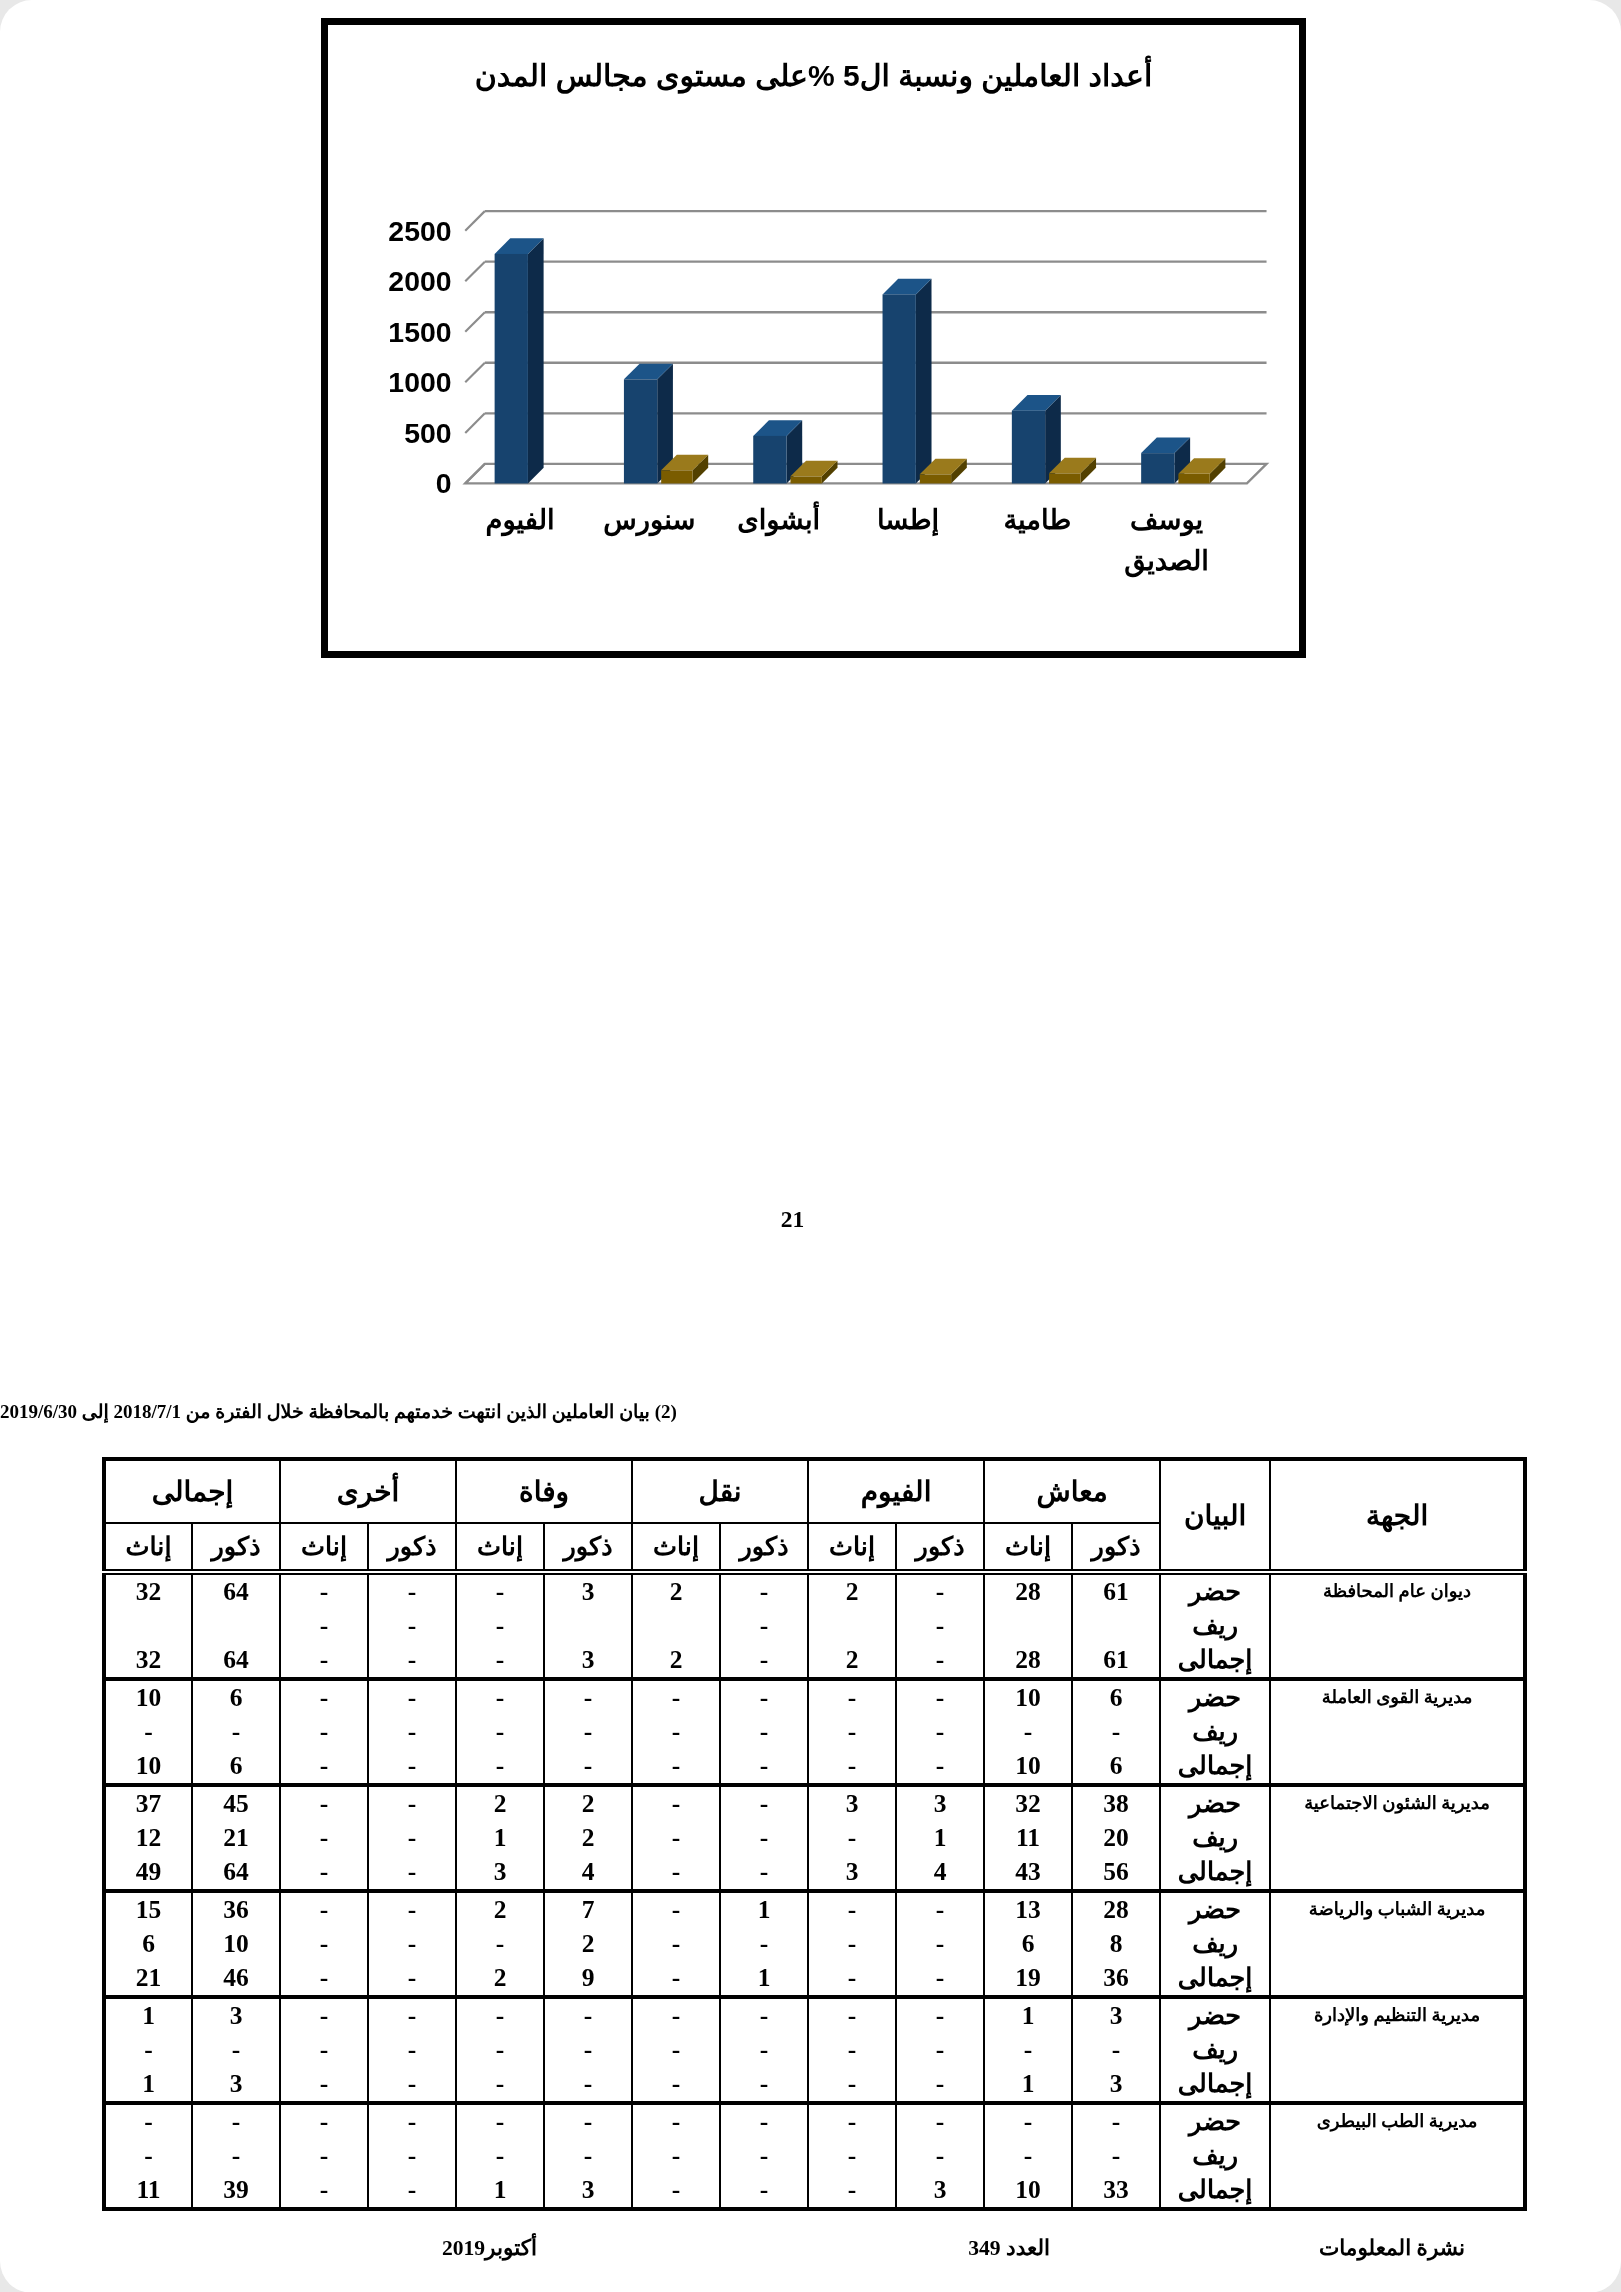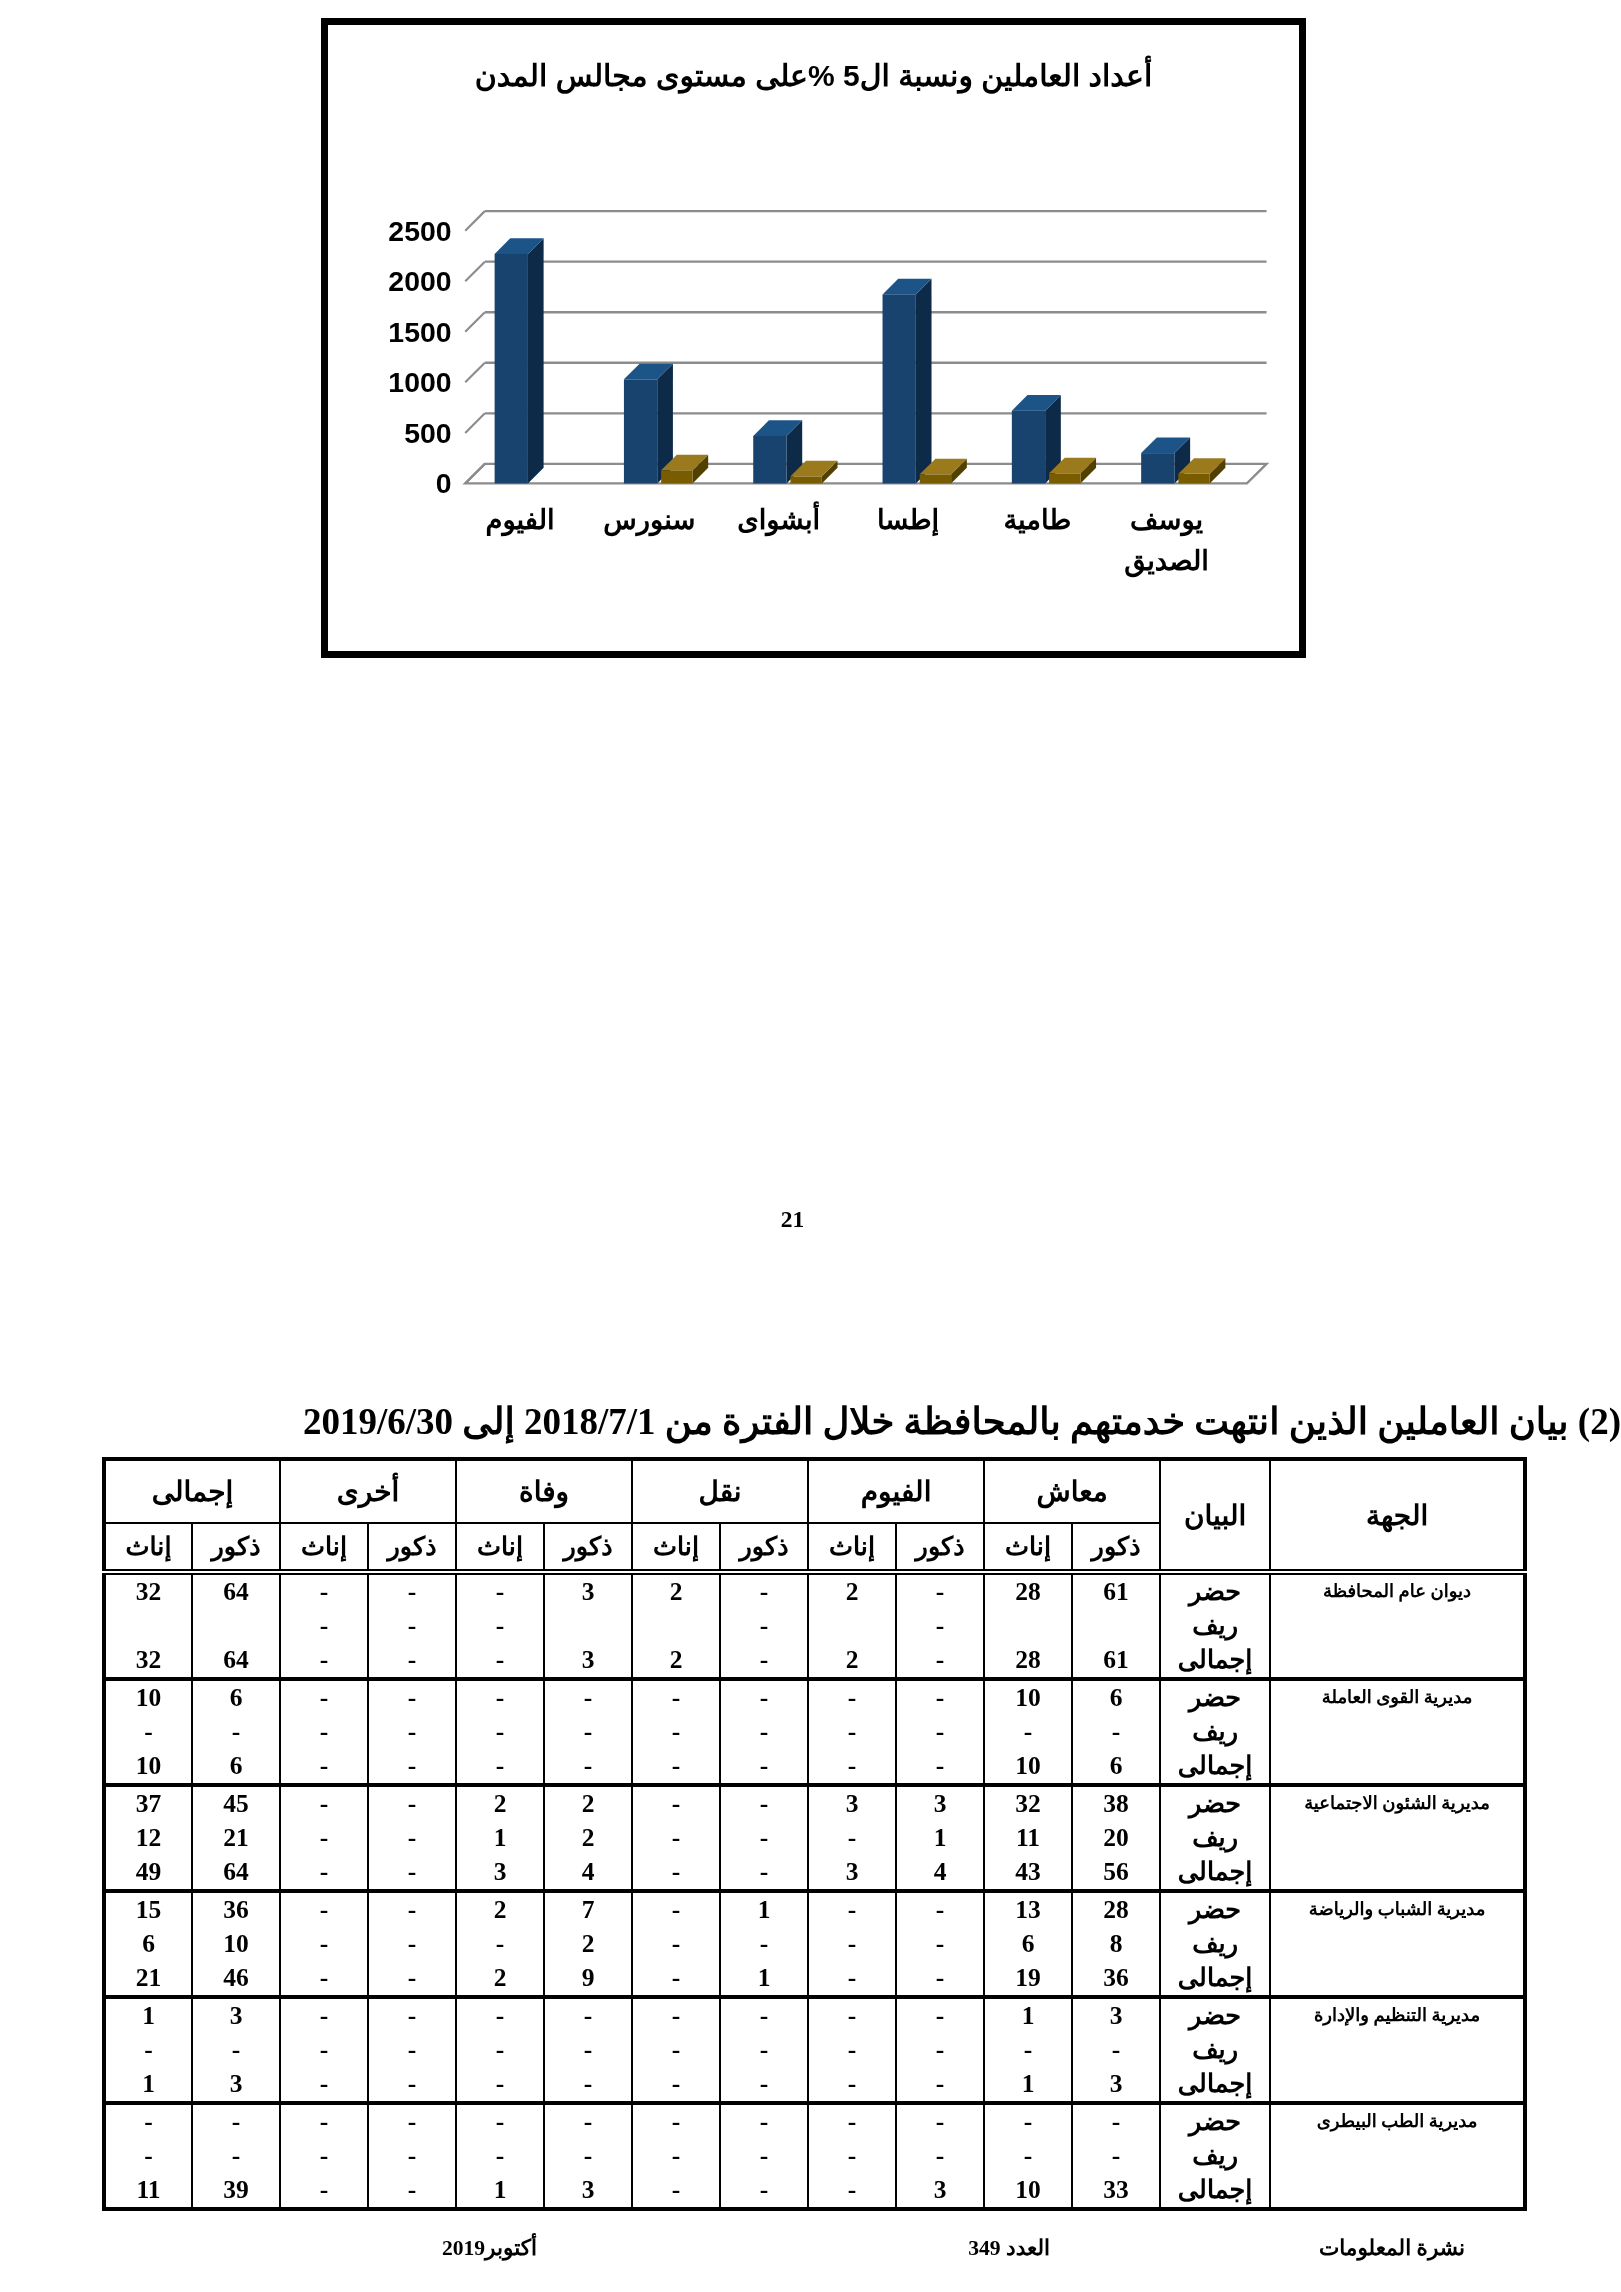--- a/index.html
+++ b/index.html
@@ -1,37 +1,37 @@
 <!DOCTYPE html>
 <html lang="ar"><head>
 <meta charset="utf-8">
 <style>
   html,body{margin:0;padding:0;background:#e8e8e8;}
   .page{position:relative;width:1621px;height:2293px;background:#ffffff;margin:0 auto;
-        font-family:"Liberation Serif",serif;overflow:hidden;}
+        font-family:"Liberation Serif",serif;overflow:hidden;border-radius:32px;}
 
   
   .chart-box{position:absolute;left:321px;top:17.6px;width:985px;height:640px;
              border:7.8px solid #000;box-sizing:border-box;background:#fff;}
   .chart-title{position:absolute;top:33px;left:0;width:100%;text-align:center;direction:rtl;
                font-family:"Liberation Sans",sans-serif;font-weight:bold;font-size:30px;color:#000;}
   .chart-svg{position:absolute;left:0;top:0;}
   .chart-legend{position:absolute;left:0;bottom:23.5px;width:100%;display:flex;direction:ltr;
                 justify-content:center;align-items:center;gap:37px;}
   .legend-item{display:flex;align-items:center;gap:9.8px;}
   .legend-swatch{width:19.6px;height:19.6px;display:inline-block;}
   .legend-label{font-family:"Liberation Sans",sans-serif;font-weight:bold;font-size:24.5px;direction:rtl;}
 
   
   .page-num{position:absolute;left:763px;top:1206px;width:59px;text-align:center;
             font-weight:bold;font-size:23.5px;}
 
   
-  .table-title{position:absolute;top:1400px;left:0;width:100%;text-align:right;direction:rtl;
-               font-weight:bold;font-size:37px;}
+  .table-title{position:absolute;top:1400px;left:0;width:100%;text-align:left;direction:rtl;
+               font-weight:bold;font-size:19px;}
   .tbl-wrap{position:absolute;left:102px;top:1457px;width:1417px;}
   table.main{border-collapse:collapse;table-layout:fixed;direction:rtl;width:1417px;
              border:4.9px solid #000;}
   table.main th, table.main td{border:2px solid #000;padding:0;color:#000;
              font-family:"Liberation Serif",serif;font-weight:bold;text-align:center;}
   th.h1{height:61px;font-size:28px;}
   th.h2{height:45px;font-size:25.5px;}
   .hdr-bottom{border-bottom:6.9px double #000 !important;}
   tbody tr{border-bottom:4.9px solid #000;}
   td.entity{font-size:18px;vertical-align:top;padding-top:3.9px;line-height:33px;}

